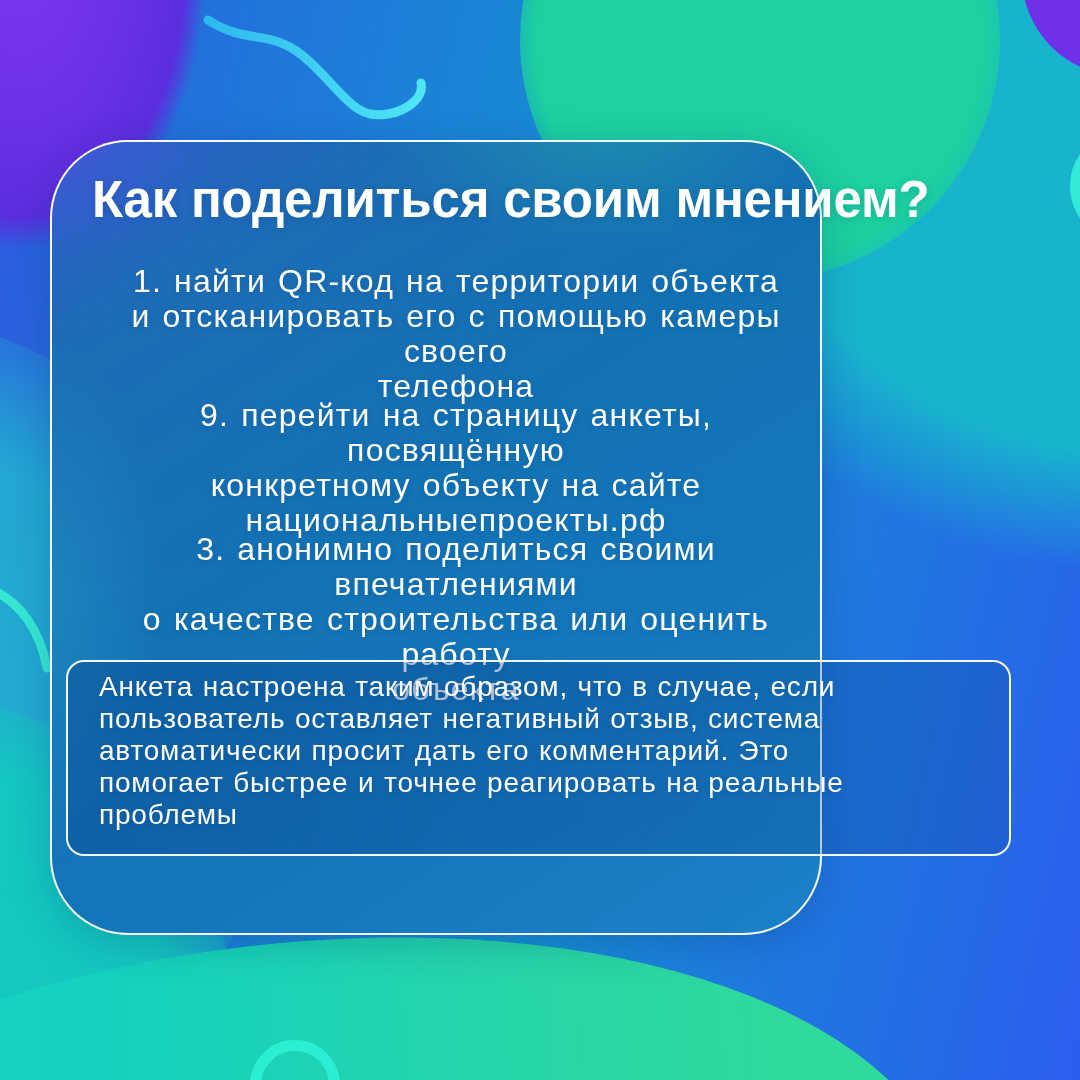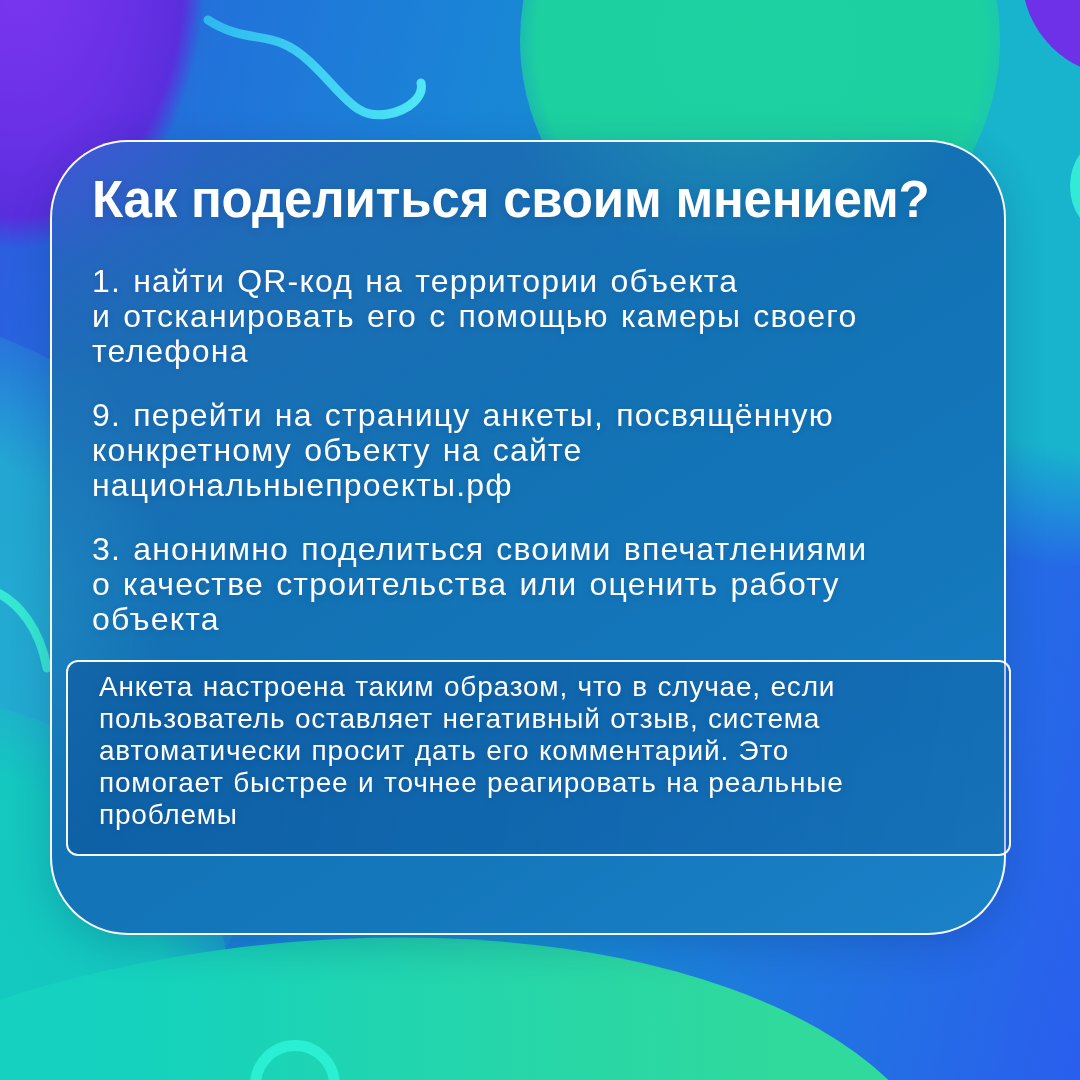--- a/index.html
+++ b/index.html
@@ -39,43 +39,43 @@
   .ring-bottom{ left:250px; top:1040px; width:90px; height:90px; border-radius:50%;
     border:11px solid #2BEFD2; background:transparent; }
   
   .ring-right{ left:1070px; top:130px; width:112px; height:112px; border-radius:50%;
     border:10px solid #32EAD6; background:transparent; }
 
   svg.deco{ position:absolute; left:0; top:0; }
 
   
   .card{
-    position:absolute; left:50px; top:140px; width:956px; height:795px;
+    position:absolute; left:50px; top:140px; width:772px; height:795px;
     border:2px solid rgba(255,255,255,.96); border-radius:78px;
     box-shadow:0 10px 40px rgba(0,30,90,.20);
     background:
       radial-gradient(ellipse 320px 190px at 72% -3%, rgba(35,195,165,.36), rgba(35,195,165,0) 70%),
       radial-gradient(ellipse 270px 230px at -3% -5%, rgba(100,72,232,.50), rgba(100,72,232,0) 72%),
       radial-gradient(ellipse 160px 340px at -1% 58%, rgba(45,180,215,.30), rgba(45,180,215,0) 75%),
       linear-gradient(148deg,#2E5ECC 0%,#1C6DB5 18%,#1272B4 45%,#1477BC 70%,#1B81C8 100%);
   }
   .card-title{
     position:absolute; left:40px; top:28px; white-space:nowrap;
     font-size:51px; line-height:60px; font-weight:700; letter-spacing:-.2px;
     color:#fff; text-shadow:0 2px 8px rgba(0,50,110,.18);
   }
   .step{
     position:absolute; left:40px; white-space:pre-line;
     font-size:32px; line-height:35px; letter-spacing:1.2px; word-spacing:2px;
-    color:#fff; text-shadow:0 2px 6px rgba(0,50,110,.16);
+    color:#fff; text-shadow:0 2px 6px rgba(0,50,110,.16);text-align:center;
   }
   .step-1{ top:122px; } .step-2{ top:256px; } .step-3{ top:390px; }
   .note-box{
     position:absolute; left:14px; top:518px; width:945px; height:196px;
-    border:2px solid rgba(255,255,255,.96); border-radius:12px;
+    border:2px solid rgba(255,255,255,.96); border-radius:18px;
     background:linear-gradient(100deg, rgba(9,62,136,.36), rgba(13,76,150,.26));
   }
   .note-text{
     position:absolute; left:31px; top:9px; white-space:pre-line;
     font-size:28px; line-height:32px; letter-spacing:.8px; word-spacing:1px;
     color:#fff; text-shadow:0 2px 6px rgba(0,50,110,.16);
   }
 </style>
 </head>
 <body>

